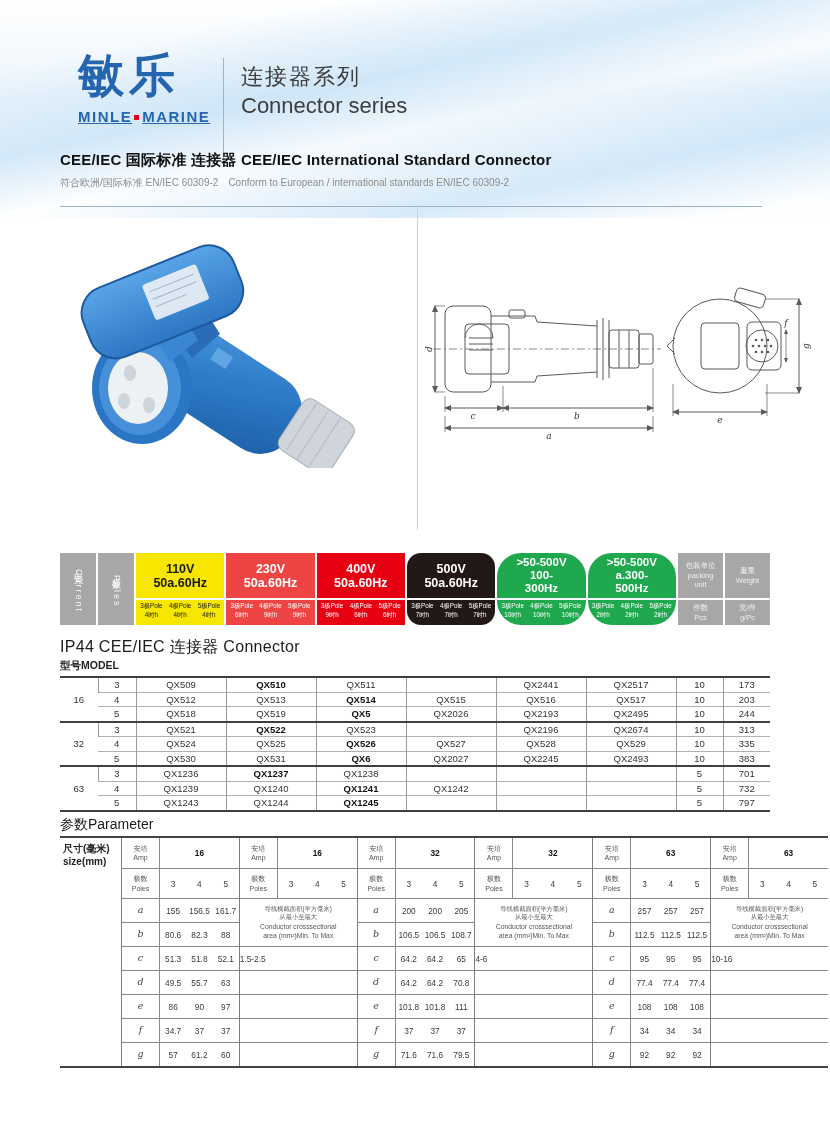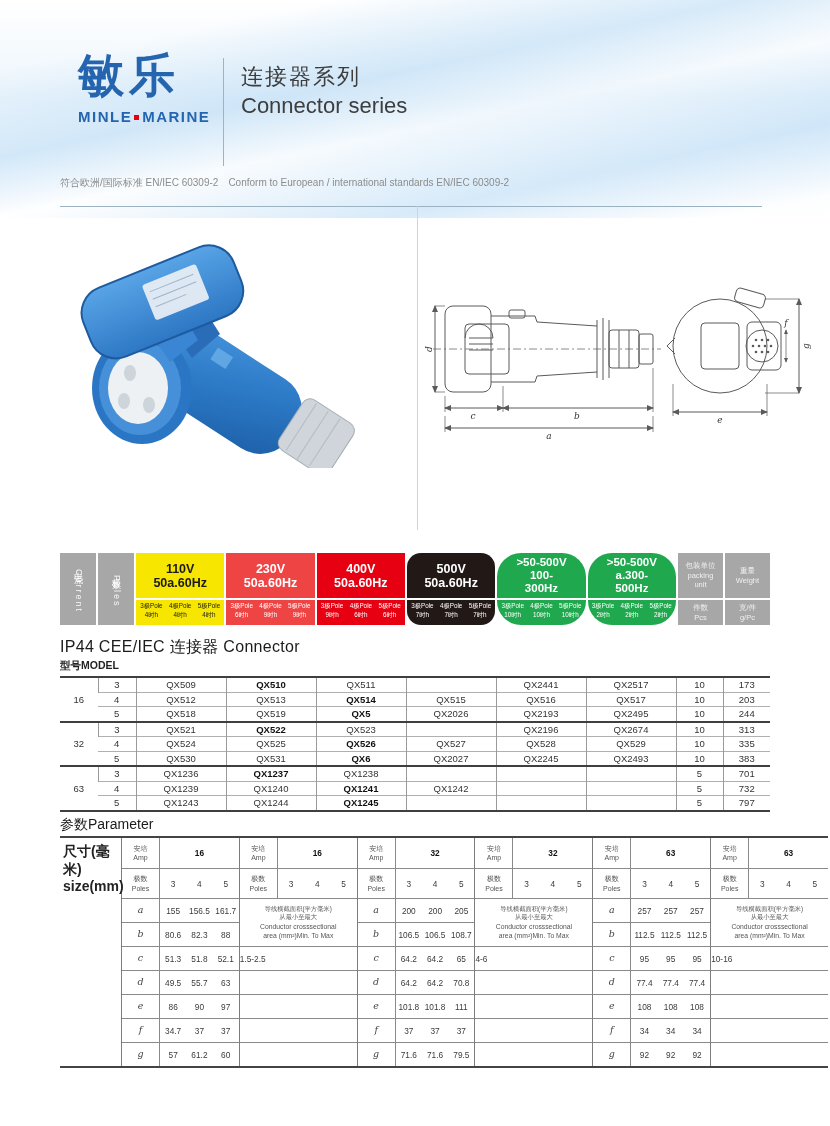--- a/index.html
+++ b/index.html
@@ -4,21 +4,21 @@
 <style>
   html,body{margin:0;padding:0;background:#ffffff;}
   .page{position:relative;width:830px;height:1126px;background:#fff;overflow:hidden;
         font-family:"Liberation Sans",sans-serif;color:#333;}
   
   .hero-bg{position:absolute;left:0;top:0;width:830px;height:218px;
     background:
       linear-gradient(168deg, rgba(255,255,255,0) 18%, rgba(182,217,244,.55) 40%, rgba(255,255,255,.15) 55%, rgba(176,214,244,.5) 76%, rgba(255,255,255,0) 94%),
       linear-gradient(180deg,#ffffff 0%,#ecf5fc 45%,#ffffff 100%);}
   .logo-cn{position:absolute;left:78px;top:52px;font-size:46px;font-weight:bold;color:#2565af;letter-spacing:5px;line-height:1;}
-  .logo-en{position:absolute;left:78px;top:108px;font-size:15px;font-weight:bold;color:#2565af;letter-spacing:1.5px;}
+  .logo-en{position:absolute;left:78px;top:108px;font-size:15px;font-weight:bold;color:#2565af;letter-spacing:1.5px;text-decoration:underline;}
   .logo-red{display:inline-block;width:5px;height:5px;background:#e60012;margin:0 3px 2px 2px;}
   .brand-vline{position:absolute;left:223px;top:58px;width:1px;height:108px;background:#9fb3c4;}
   .series-cn{position:absolute;left:241px;top:62px;font-size:22px;color:#3d3d3d;letter-spacing:2px;}
   .series-en{position:absolute;left:241px;top:93px;font-size:22px;color:#3d3d3d;}
   .doc-title{position:absolute;left:60px;top:151px;font-size:15px;font-weight:bold;color:#101010;letter-spacing:.2px;}
   .doc-sub{position:absolute;left:60px;top:176px;font-size:10px;color:#8c8c8c;text-align:center;}
   .doc-sub span{margin-right:10px;}
   .rule{position:absolute;left:60px;top:206px;width:702px;height:1px;background:#9db2c0;}
   .mid-divider{position:absolute;left:417px;top:206px;width:1px;height:324px;background:#c9d6e0;}
   
@@ -53,21 +53,21 @@
   .model-table td:first-child{border-left:none;}
   .model-table tr{border-top:1px solid #b0b0b0;}
   .model-table tr.gsep{border-top:2px solid #3f3f3f;}
   .model-table td.last{border-right:none;}
   .model-table .bd{font-weight:bold;color:#111;}
   
   .param-title{position:absolute;left:60px;top:816px;font-size:14px;color:#1b1b1b;}
   .param{position:absolute;left:60px;top:836px;width:768px;height:228px;display:flex;
          border-top:2px solid #444;border-bottom:2px solid #444;font-size:8.5px;color:#3a3a3a;box-sizing:content-box;}
   .p-size{width:62px;box-sizing:border-box;border-right:1px solid #7d7d7d;padding:5px 0 0 3px;}
-  .p-size div{font-weight:bold;font-size:14px;color:#222;line-height:1.25;}
+  .p-size div{font-weight:bold;font-size:10px;color:#222;line-height:1.25;}
   .p-group{flex:1;display:flex;flex-direction:column;box-sizing:border-box;border-right:1px solid #7d7d7d;}
   .p-group.lastg{border-right:none;}
   .p-row{display:flex;box-sizing:border-box;border-top:1px solid #8a8a8a;}
   .p-row.first{border-top:none;}
   .p-h{height:30px;}
   .p-r{height:24px;}
   .p-lbl{width:38px;box-sizing:border-box;border-right:1px solid #8a8a8a;display:flex;flex-direction:column;
          justify-content:center;text-align:center;font-size:7px;color:#555;line-height:1.3;}
   .p-lbl.lt{font-family:"DejaVu Serif",serif;font-style:italic;font-size:9.5px;color:#444;}
   .p-vals{flex:1;display:flex;align-items:center;}
@@ -84,20 +84,21 @@
 
 <div class="page">
   <div class="hero-bg"></div>
 
   <div class="logo-cn">敏乐</div>
   <div class="logo-en"><span>MINLE</span><span class="logo-red"></span><span>MARINE</span></div>
   <div class="brand-vline"></div>
   <div class="series-cn">连接器系列</div>
   <div class="series-en">Connector series</div>
 
+  <div class="doc-title">CEE/IEC 国际标准 连接器 CEE/IEC International Standard Connector</div>
   <div class="doc-sub"><span>符合欧洲/国际标准 EN/IEC 60309-2</span><span>Conform to European / international standards EN/IEC 60309-2</span></div>
   <div class="rule"></div>
   <div class="mid-divider"></div>
 
   <svg class="photo" viewBox="0 0 330 230">
     <defs>
       <linearGradient id="pgBody" x1="0" y1="0" x2="1" y2="1">
         <stop offset="0" stop-color="#4e9de2"></stop>
           <stop offset="0.5" stop-color="#2e7cc9"></stop>
           <stop offset="1" stop-color="#1c5ea6"></stop>

